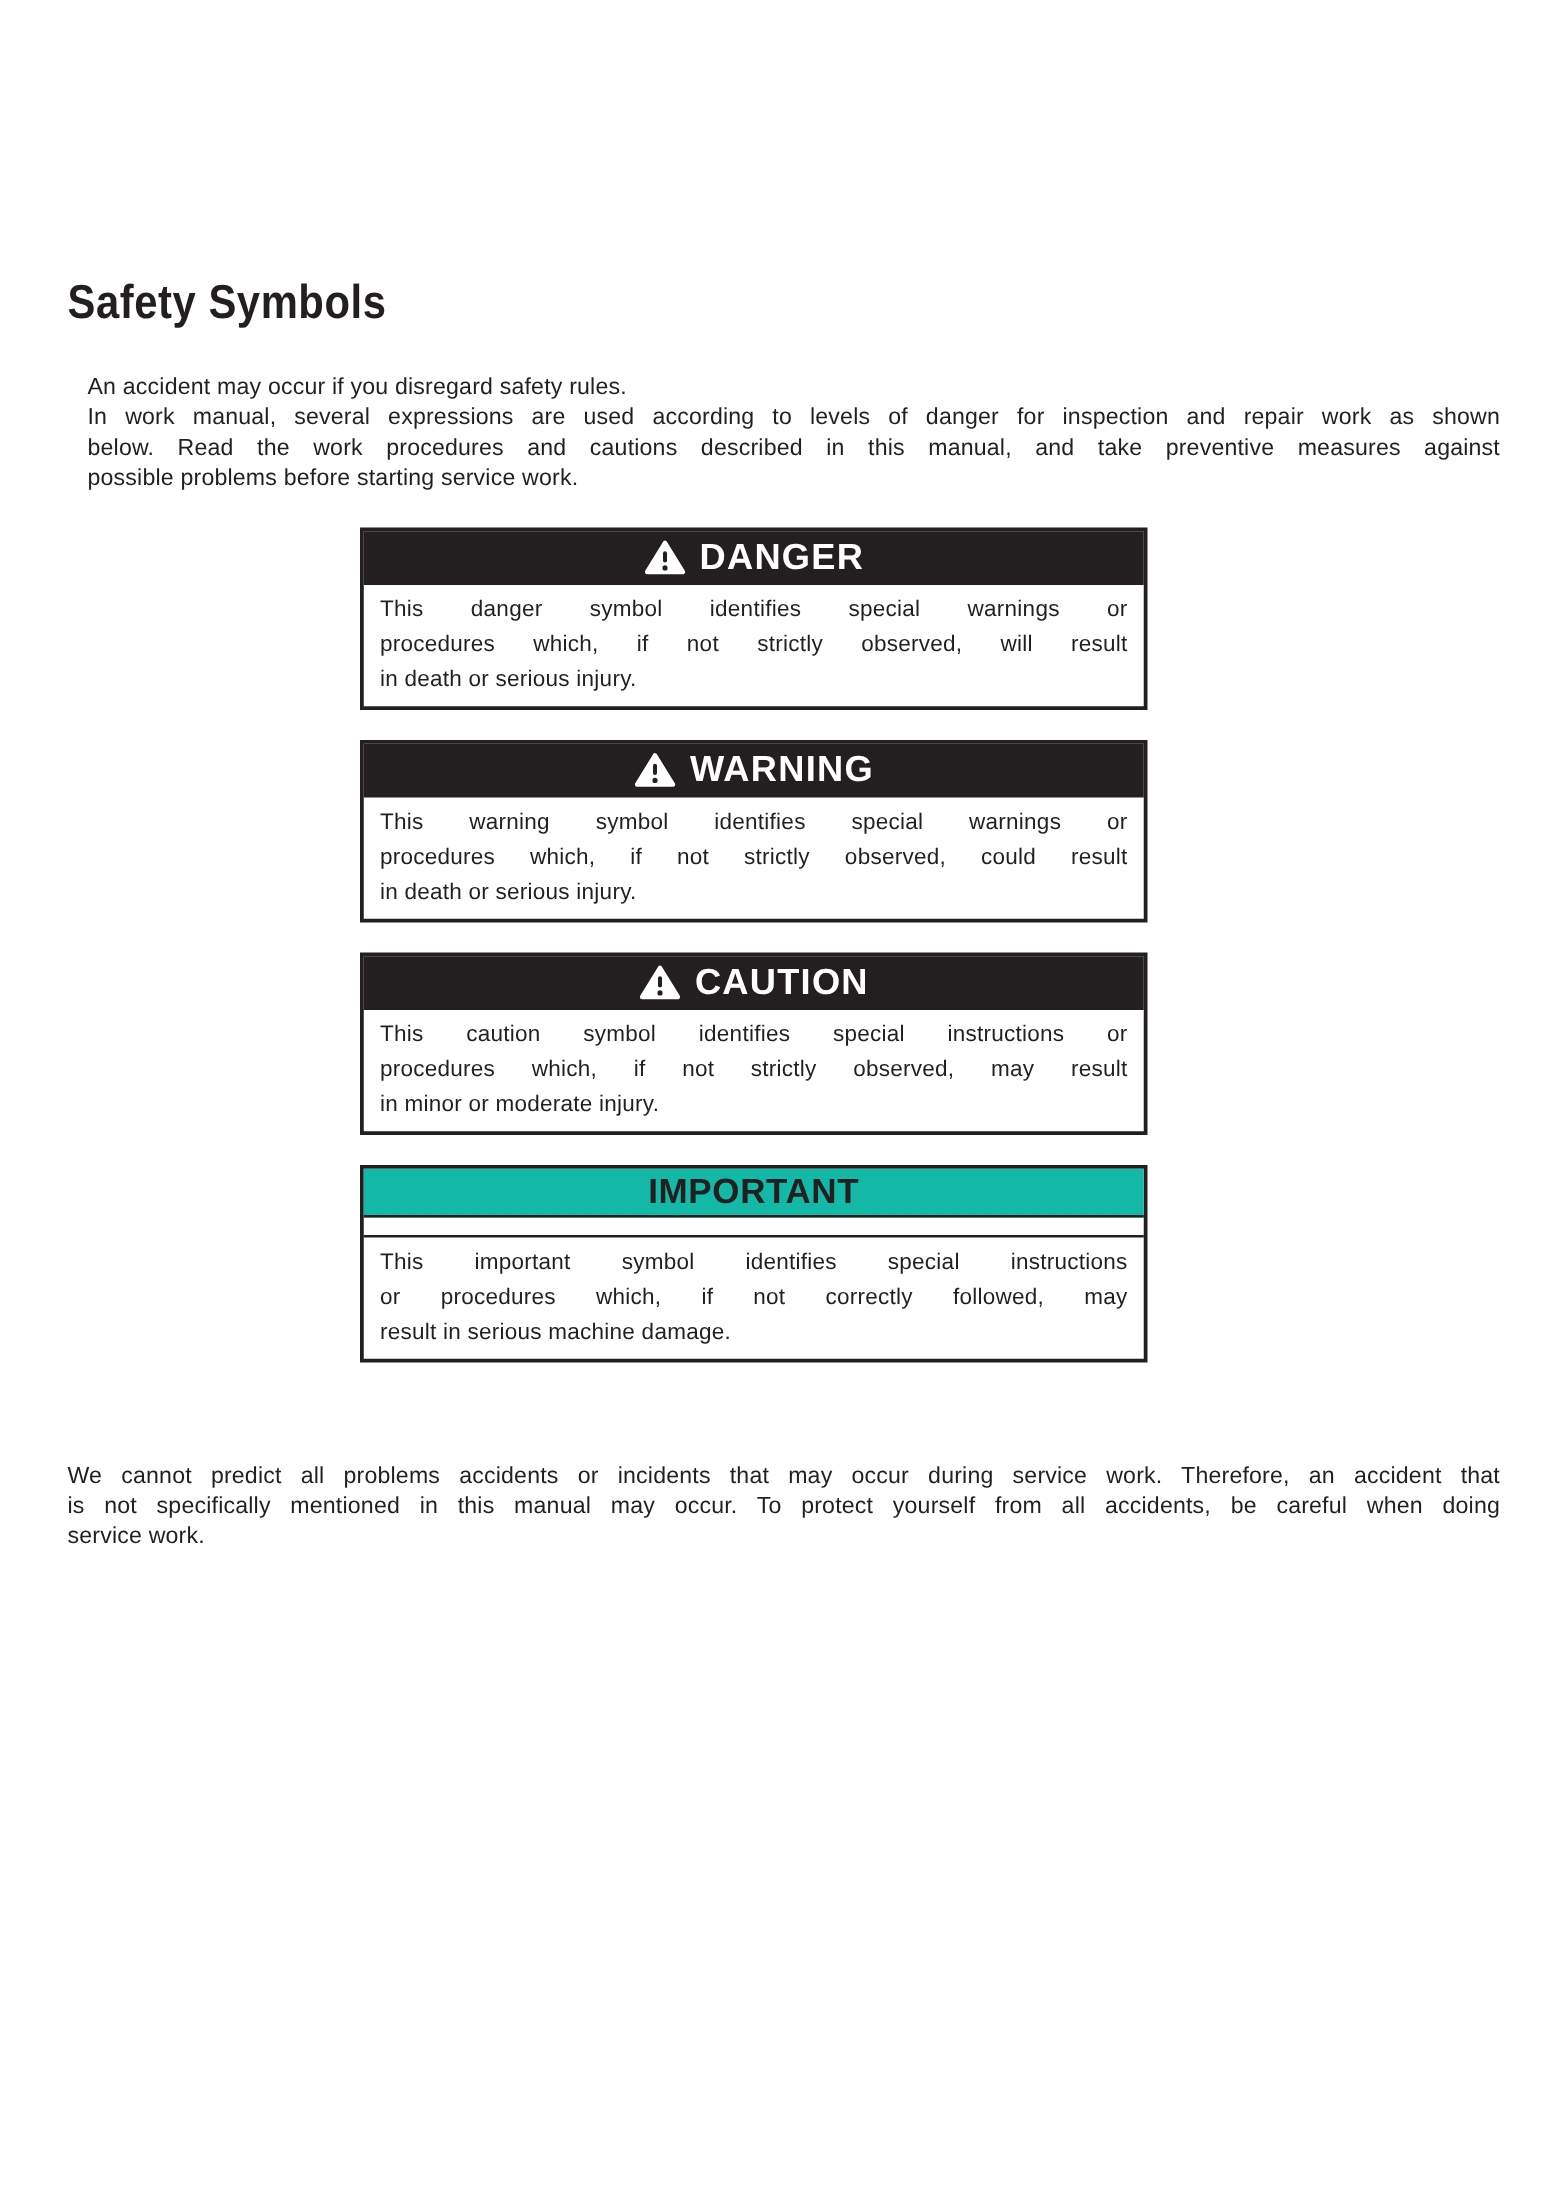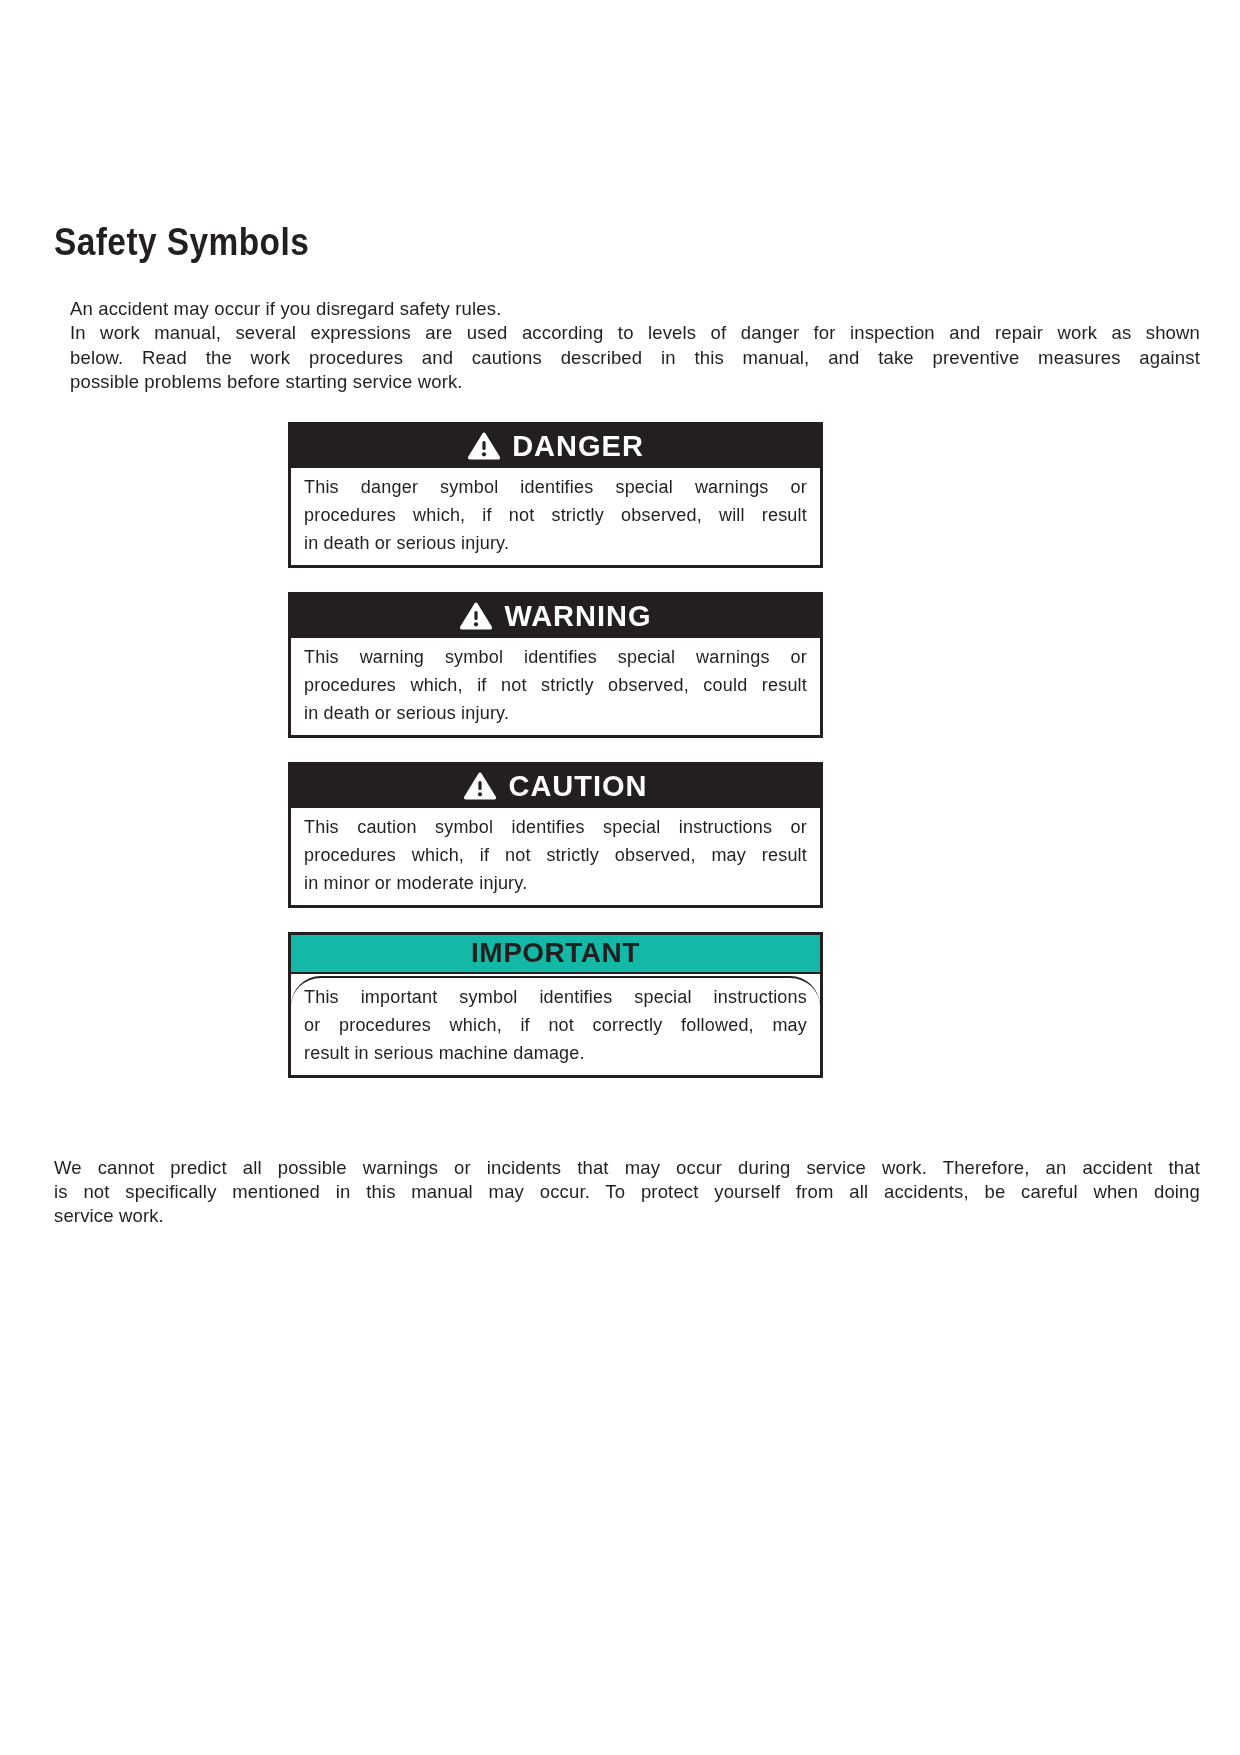--- a/index.html
+++ b/index.html
@@ -29,21 +29,21 @@
     font-size: 18.5px;
     line-height: 24.4px;
     letter-spacing: 0.15px;
     margin-left: 16px;
   }
   .line { white-space: normal; }
   .line.j { text-align: justify; text-align-last: justify; }
   .boxes {
     margin-top: 27px;
     margin-left: 234px;
-    width: 535px;
+    width: 630px;
   }
   .safety-box {
     border: 3px solid #231f20;
     background: #ffffff;
     margin-bottom: 24px;
   }
   .box-header {
     height: 43px;
     display: flex;
     align-items: center;
@@ -69,22 +69,21 @@
   .safety-box.light .hdr-label { font-size: 28px; letter-spacing: 0.5px; }
   .warn-icon { display: block; }
   .box-body {
     padding: 5px 13px 8px 13px;
     font-size: 18px;
     line-height: 28px;
     letter-spacing: 0.2px;
   }
   .safety-box.light .box-body {
     border-top: 2.5px solid #231f20;
-    margin-top: 2px;
-    border-radius: 30px;
+    margin-top: 14px;
   }
   .box-body .line:not(:last-child) {
     text-align: justify;
     text-align-last: justify;
   }
   .footer-para {
     margin-top: 78px;
     font-size: 18.5px;
     line-height: 24.4px;
     letter-spacing: 0.15px;
@@ -165,18 +164,18 @@
       <div class="box-body">
         <div class="line">This important symbol identifies special instructions</div>
         <div class="line">or procedures which, if not correctly followed, may</div>
         <div class="line">result in serious machine damage.</div>
       </div>
     </div>
 
   </div>
 
   <div class="footer-para">
-    <div class="line">We cannot predict all possible warnings or incidents that may occur during service work. Therefore, an accident that</div>
+    <div class="line">We cannot predict all problems accidents or incidents that may occur during service work. Therefore, an accident that</div>
     <div class="line">is not specifically mentioned in this manual may occur. To protect yourself from all accidents, be careful when doing</div>
     <div class="line">service work.</div>
   </div>
 
 </div>
 
 </body></html>

